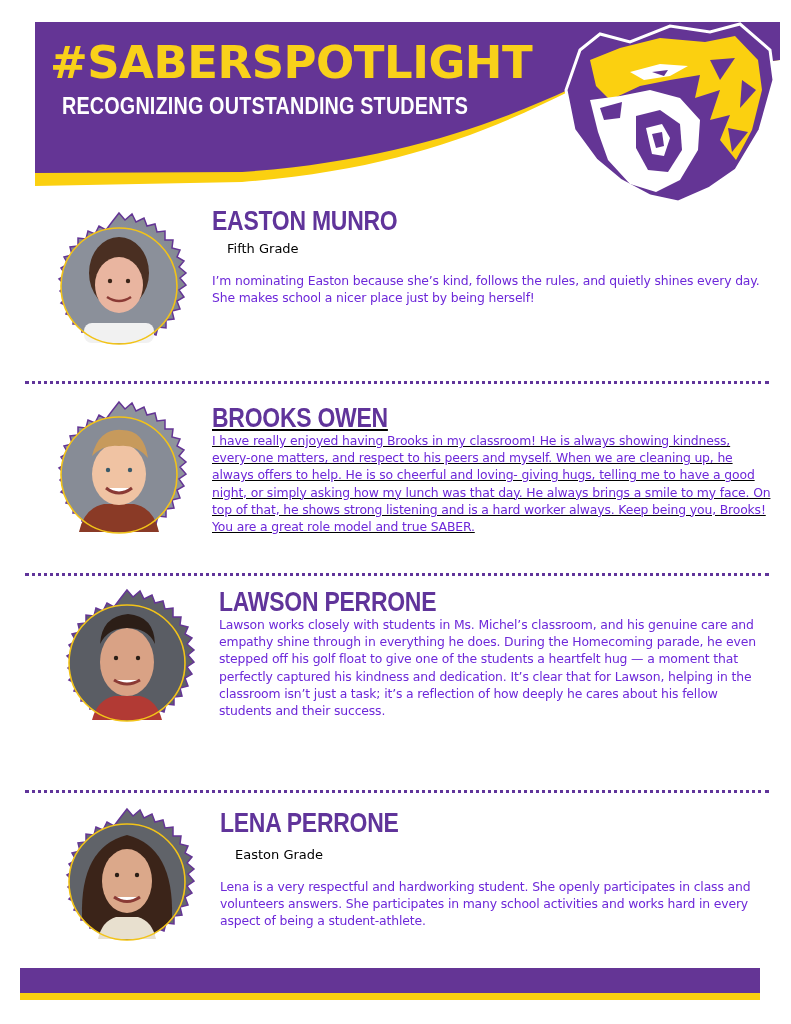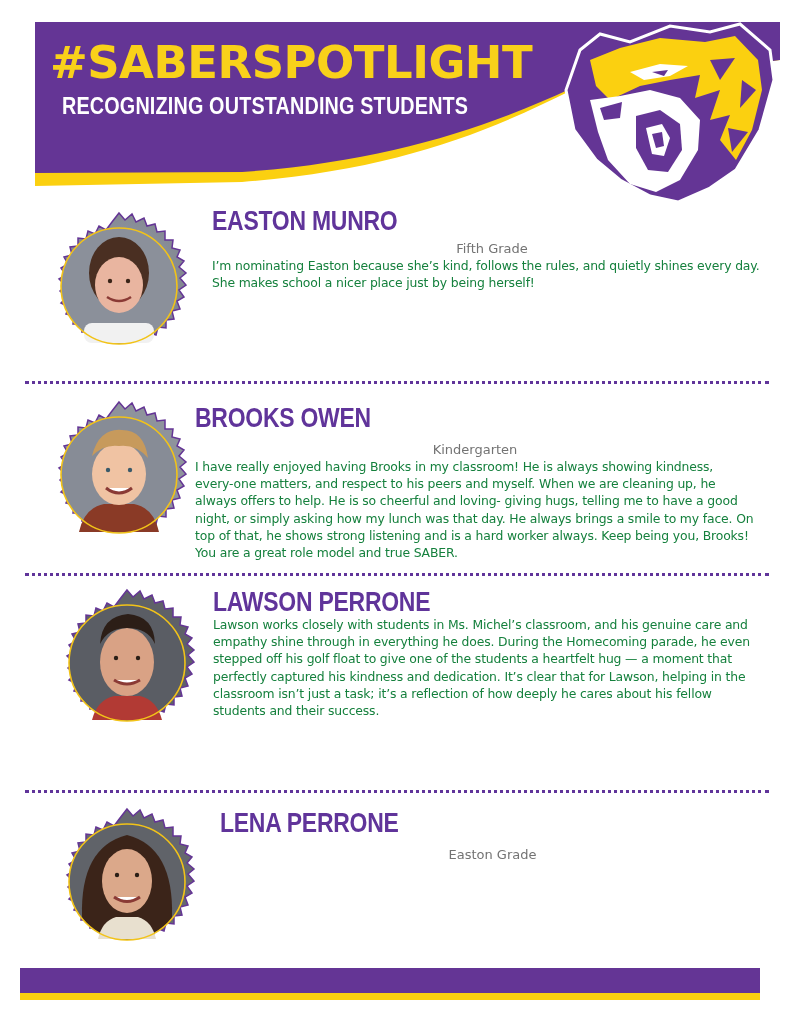--- a/index.html
+++ b/index.html
@@ -28,26 +28,25 @@
   .badge { position: absolute; width: 150px; height: 150px; }
   .badge svg { width: 150px; height: 150px; display: block; }
   .info { position: absolute; }
   .name {
     margin: 0; color: #60349a; font-weight: bold; font-size: 28px; line-height: 1;
     font-family: "Liberation Sans", sans-serif;
     transform: scaleX(0.82); transform-origin: left top; white-space: nowrap;
     letter-spacing: -0.3px;
   }
   .grade {
-    margin: 0; color: #737373; font-size: 13px; line-height: 16px;
+    margin: 15px; color: #000000; font-size: 13px; line-height: 16px;
     font-family: "DejaVu Sans", sans-serif;
-    text-align: center;
   }
   .blurb {
-    margin: 0; color: #15803d; font-size: 12.4px; line-height: 17.2px;
+    margin: 0; color: #6d28d9; font-size: 12.4px; line-height: 17.2px;
     font-family: "DejaVu Sans", sans-serif;
     letter-spacing: -0.15px;
   }
   .divider { position: absolute; left: 25px; width: 744px; height: 0;
              border-top: 3px dotted #60349a; }
 
   
   .footer-purple { position: absolute; left: 20px; top: 968px; width: 740px; height: 25px; background: #643595; }
   .footer-yellow { position: absolute; left: 20px; top: 993px; width: 740px; height: 7px; background: #fbd010; }
 </style>
@@ -124,43 +123,42 @@
       <circle cx="75" cy="75" r="58" fill="#878c96"></circle>
       <path d="M35,132 Q40,108 60,104 L90,104 Q110,108 115,132 Z" fill="#8a3a26"></path>
       <ellipse cx="75" cy="74" rx="27" ry="31" fill="#f0c3a3"></ellipse>
       <path d="M48,56 Q55,28 78,30 Q100,30 104,58 Q92,44 75,46 Q60,44 48,56 Z" fill="#c79a5c"></path>
       <path d="M62,88 Q75,98 88,88" stroke="#8a3a35" stroke-width="3" fill="#ffffff"></path>
       <circle cx="64" cy="70" r="2.2" fill="#3a5a6a"></circle>
         <circle cx="86" cy="70" r="2.2" fill="#3a5a6a"></circle>
       <circle cx="75" cy="75" r="58" fill="none" stroke="#f2c318" stroke-width="1.6"></circle>
     </svg>
   </div>
-  <div class="info" style="left:195px; top:6px; width:560px;">
+  <div class="info" style="left:212px; top:6px; width:560px;text-decoration:underline;">
     <h3 class="name">BROOKS OWEN</h3>
-    <p class="grade" style="margin-top:10px;">Kindergarten</p>
     <p class="blurb">I have really enjoyed having Brooks in my classroom! He is always showing kindness, every-one matters, and respect to his peers and myself. When we are cleaning up, he always offers to help. He is so cheerful and loving- giving hugs, telling me to have a good night, or simply asking how my lunch was that day. He always brings a smile to my face. On top of that, he shows strong listening and is a hard worker always. Keep being you, Brooks! You are a great role model and true SABER.</p>
   </div>
 </div>
 <div class="divider" style="top:573px;"></div>
 
 <div class="student" style="top:584px;">
   <div class="badge" style="left:52px; top:4px;">
     <svg viewBox="0 0 150 150">
       <polygon fill="#5e6168" stroke="#643595" stroke-width="1.5" points="75,2 81,9 88,3 92,11 100,7 103,15 111,13 113,21 121,20 121,29 129,29 128,37 136,39 133,46 140,50 135,56 142,62 136,67 142,74 135,79 140,86 133,90 136,98 128,100 130,108 122,109 122,117 114,116 112,124 104,121 101,129 94,124 89,131 83,125 75,130 69,124 62,130 57,123 49,127 46,119 38,121 37,113 29,113 30,105 22,103 25,96 17,92 23,86 16,80 22,75 15,68 22,64 17,57 24,53 20,46 28,44 26,36 34,35 34,27 42,28 44,20 51,23 55,15 62,19 68,11 "></polygon>
       <circle cx="75" cy="75" r="58" fill="#5a5d64"></circle>
       <path d="M40,132 Q45,112 62,108 L88,108 Q105,112 110,132 Z" fill="#b23a34"></path>
       <ellipse cx="75" cy="74" rx="27" ry="34" fill="#d9a285"></ellipse>
       <path d="M48,56 Q50,28 76,26 Q102,28 103,56 Q96,40 75,40 Q56,40 48,56 Z" fill="#2c1e17"></path>
       <path d="M62,92 Q75,100 88,92" stroke="#8a3a35" stroke-width="3" fill="#ffffff"></path>
       <circle cx="64" cy="70" r="2.2" fill="#2a1e16"></circle>
         <circle cx="86" cy="70" r="2.2" fill="#2a1e16"></circle>
       <circle cx="75" cy="75" r="58" fill="none" stroke="#f2c318" stroke-width="1.6"></circle>
     </svg>
   </div>
-  <div class="info" style="left:213px; top:4px; width:545px;">
+  <div class="info" style="left:219px; top:4px; width:545px;">
     <h3 class="name">LAWSON PERRONE</h3>
     <p class="blurb">Lawson works closely with students in Ms. Michel’s classroom, and his genuine care and empathy shine through in everything he does. During the Homecoming parade, he even stepped off his golf float to give one of the students a heartfelt hug — a moment that perfectly captured his kindness and dedication. It’s clear that for Lawson, helping in the classroom isn’t just a task; it’s a reflection of how deeply he cares about his fellow students and their success.</p>
   </div>
 </div>
 <div class="divider" style="top:790px;"></div>
 
 <div class="student" style="top:805px;">
   <div class="badge" style="left:52px; top:2px;">
     <svg viewBox="0 0 150 150">
       <polygon fill="#65686f" stroke="#643595" stroke-width="1.5" points="75,2 81,9 88,3 92,11 100,7 103,15 111,13 113,21 121,20 121,29 129,29 128,37 136,39 133,46 140,50 135,56 142,62 136,67 142,74 135,79 140,86 133,90 136,98 128,100 130,108 122,109 122,117 114,116 112,124 104,121 101,129 94,124 89,131 83,125 75,130 69,124 62,130 57,123 49,127 46,119 38,121 37,113 29,113 30,105 22,103 25,96 17,92 23,86 16,80 22,75 15,68 22,64 17,57 24,53 20,46 28,44 26,36 34,35 34,27 42,28 44,20 51,23 55,15 62,19 68,11 "></polygon>
@@ -170,17 +168,18 @@
       <ellipse cx="75" cy="74" rx="25" ry="32" fill="#dba88a"></ellipse>
       <path d="M62,90 Q75,99 88,90" stroke="#8a3a35" stroke-width="3" fill="#ffffff"></path>
       <circle cx="65" cy="68" r="2.2" fill="#2a1e16"></circle>
         <circle cx="85" cy="68" r="2.2" fill="#2a1e16"></circle>
       <circle cx="75" cy="75" r="58" fill="none" stroke="#f2c318" stroke-width="1.6"></circle>
     </svg>
   </div>
   <div class="info" style="left:220px; top:4px; width:545px;">
     <h3 class="name">LENA PERRONE</h3>
     <p class="grade" style="margin-top:10px;">Easton Grade</p>
+    <p class="blurb">Lena is a very respectful and hardworking student. She openly participates in class and volunteers answers. She participates in many school activities and works hard in every aspect of being a student-athlete.</p>
   </div>
 </div>
 
 <div class="footer-purple"></div>
 <div class="footer-yellow"></div>
 
 </body></html>

